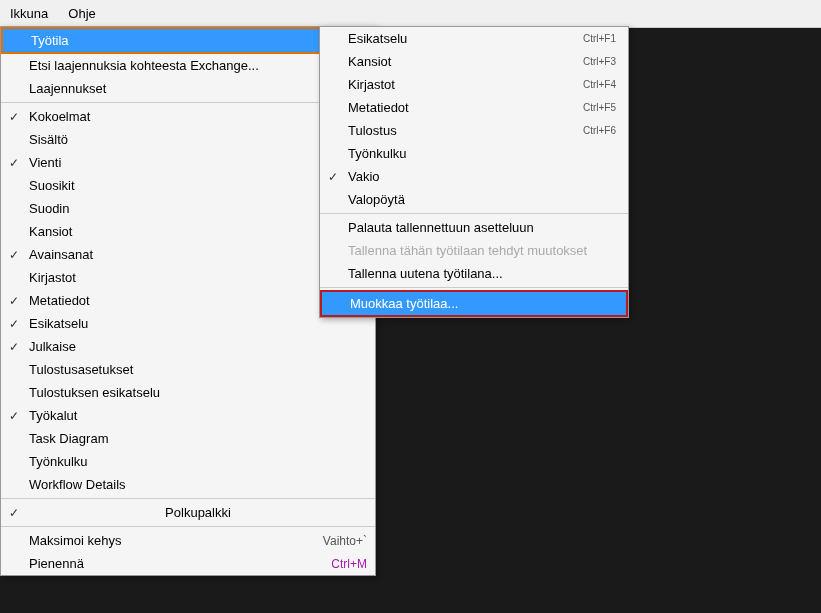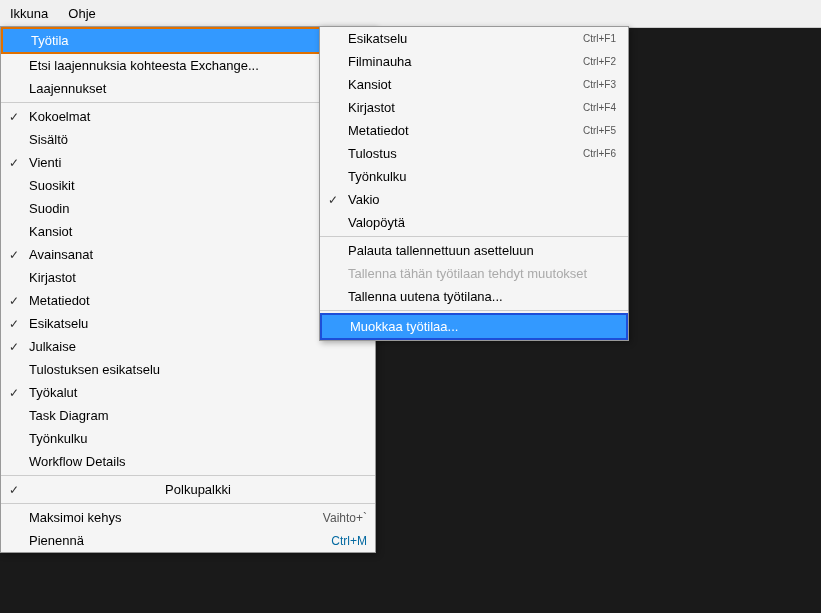--- a/index.html
+++ b/index.html
@@ -97,21 +97,21 @@
       justify-content: space-between;
       padding: 4px 12px 4px 28px;
       cursor: pointer;
       white-space: nowrap;
       position: relative;
       min-height: 22px;
     }
     .menu-item-secondary.active-highlight {
       background: #3399ff;
       color: white;
-      border: 2px solid #1d4ed8;
+      border: 2px solid #b91c1c;
     }
     .menu-item-secondary .check-mark {
       position: absolute;
       left: 8px;
       font-size: 12px;
       color: #333;
     }
     .menu-item-secondary .shortcut {
       color: #555;
       font-size: 10px;
@@ -188,20 +188,23 @@
     </div>
     <div class="menu-item">
       <span class="check-mark">✓</span>
       <span style="flex: 1 1 0%;">Esikatselu</span>
     </div>
     <div class="menu-item">
       <span class="check-mark">✓</span>
       <span style="flex: 1 1 0%;">Julkaise</span>
     </div>
     <div class="menu-item">
+      <span style="flex: 1 1 0%;">Tulostusasetukset</span>
+    </div>
+    <div class="menu-item">
       <span style="flex: 1 1 0%;">Tulostuksen esikatselu</span>
     </div>
     <div class="menu-item">
       <span class="check-mark">✓</span>
       <span style="flex: 1 1 0%;">Työkalut</span>
     </div>
     <div class="menu-item">
       <span style="flex: 1 1 0%;">Task Diagram</span>
     </div>
     <div class="menu-item">
@@ -215,32 +218,28 @@
       <span class="check-mark">✓</span>
       <span style="flex: 1 1 0%; text-align: center;">Polkupalkki</span>
     </div>
     <div class="menu-separator"></div>
     <div class="menu-item">
       <span style="flex: 1 1 0%;">Maksimoi kehys</span>
       <span class="shortcut" style="color: rgb(85, 85, 85); font-size: 12px; ">Vaihto+`</span>
     </div>
     <div class="menu-item">
       <span style="flex: 1 1 0%;">Pienennä</span>
-      <span class="shortcut" style="color: #0369a1; font-size: 12px; margin-left: 20px;">Ctrl+M</span>
+      <span class="shortcut" style="color: #a21caf; font-size: 12px; margin-left: 20px;">Ctrl+M</span>
     </div>
   </div>
 
 <div class="dropdown-secondary" id="secondary-menu">
     <div class="menu-item-secondary">
       <span style="flex: 1 1 0%;">Esikatselu</span>
       <span class="shortcut">Ctrl+F1</span>
-    </div>
-    <div class="menu-item-secondary">
-      <span style="flex: 1 1 0%;">Filminauha</span>
-      <span class="shortcut">Ctrl+F2</span>
     </div>
     <div class="menu-item-secondary">
       <span style="flex: 1 1 0%;">Kansiot</span>
       <span class="shortcut">Ctrl+F3</span>
     </div>
     <div class="menu-item-secondary">
       <span style="flex: 1 1 0%;">Kirjastot</span>
       <span class="shortcut">Ctrl+F4</span>
     </div>
     <div class="menu-item-secondary">

